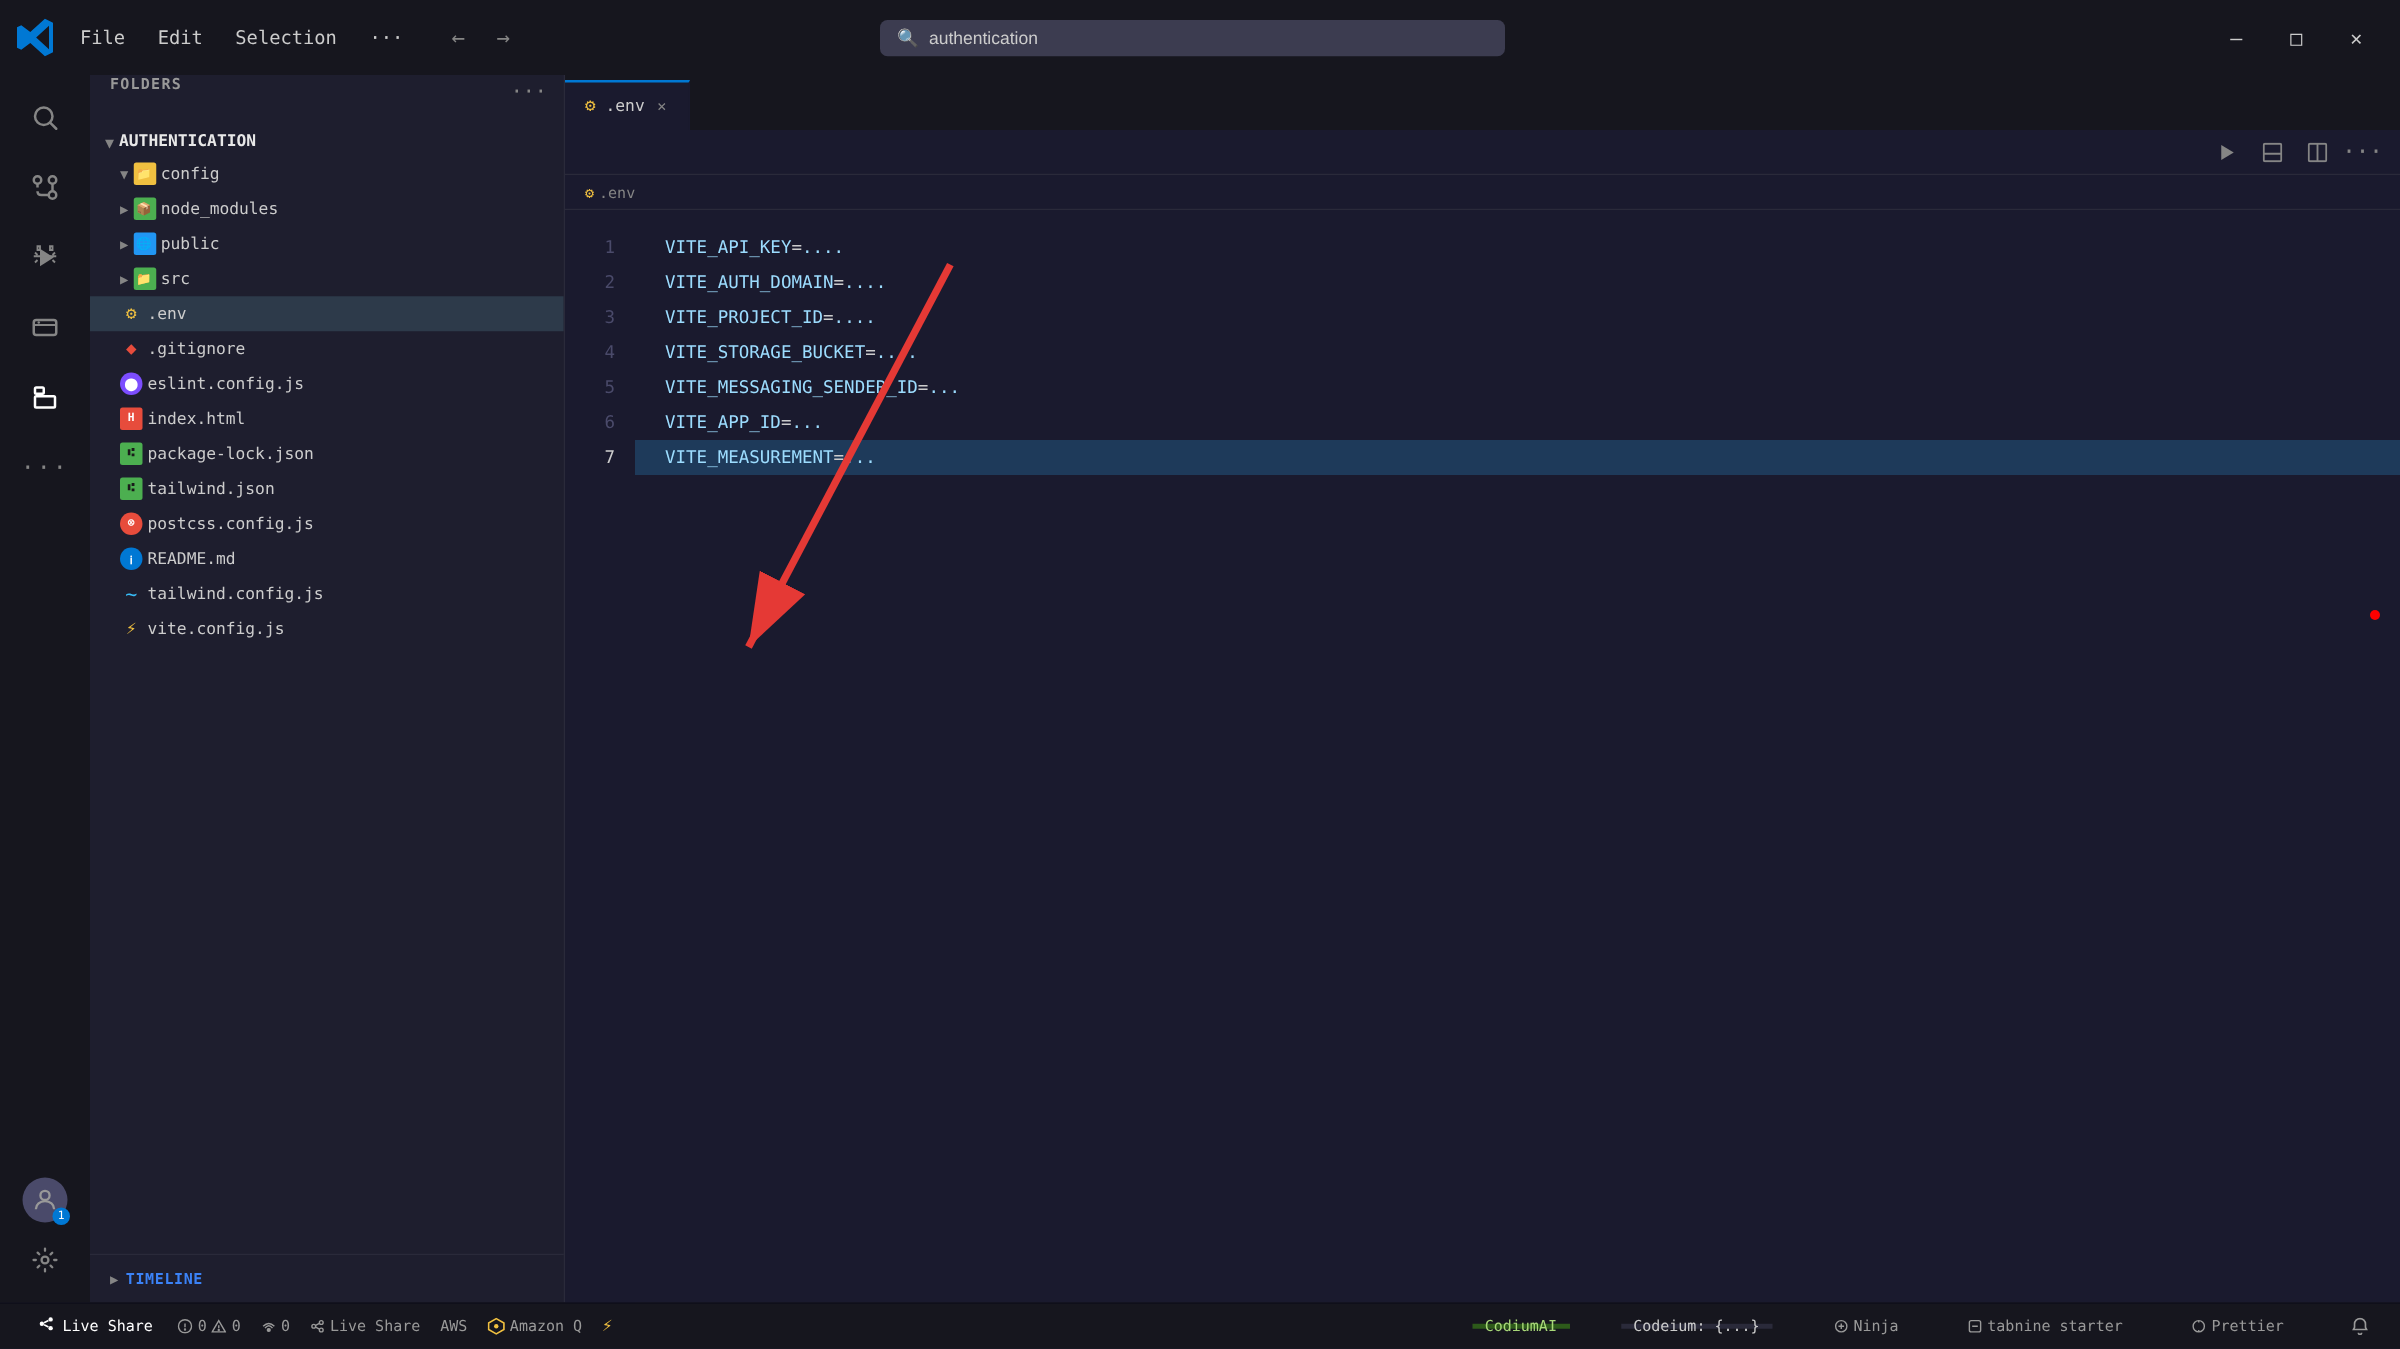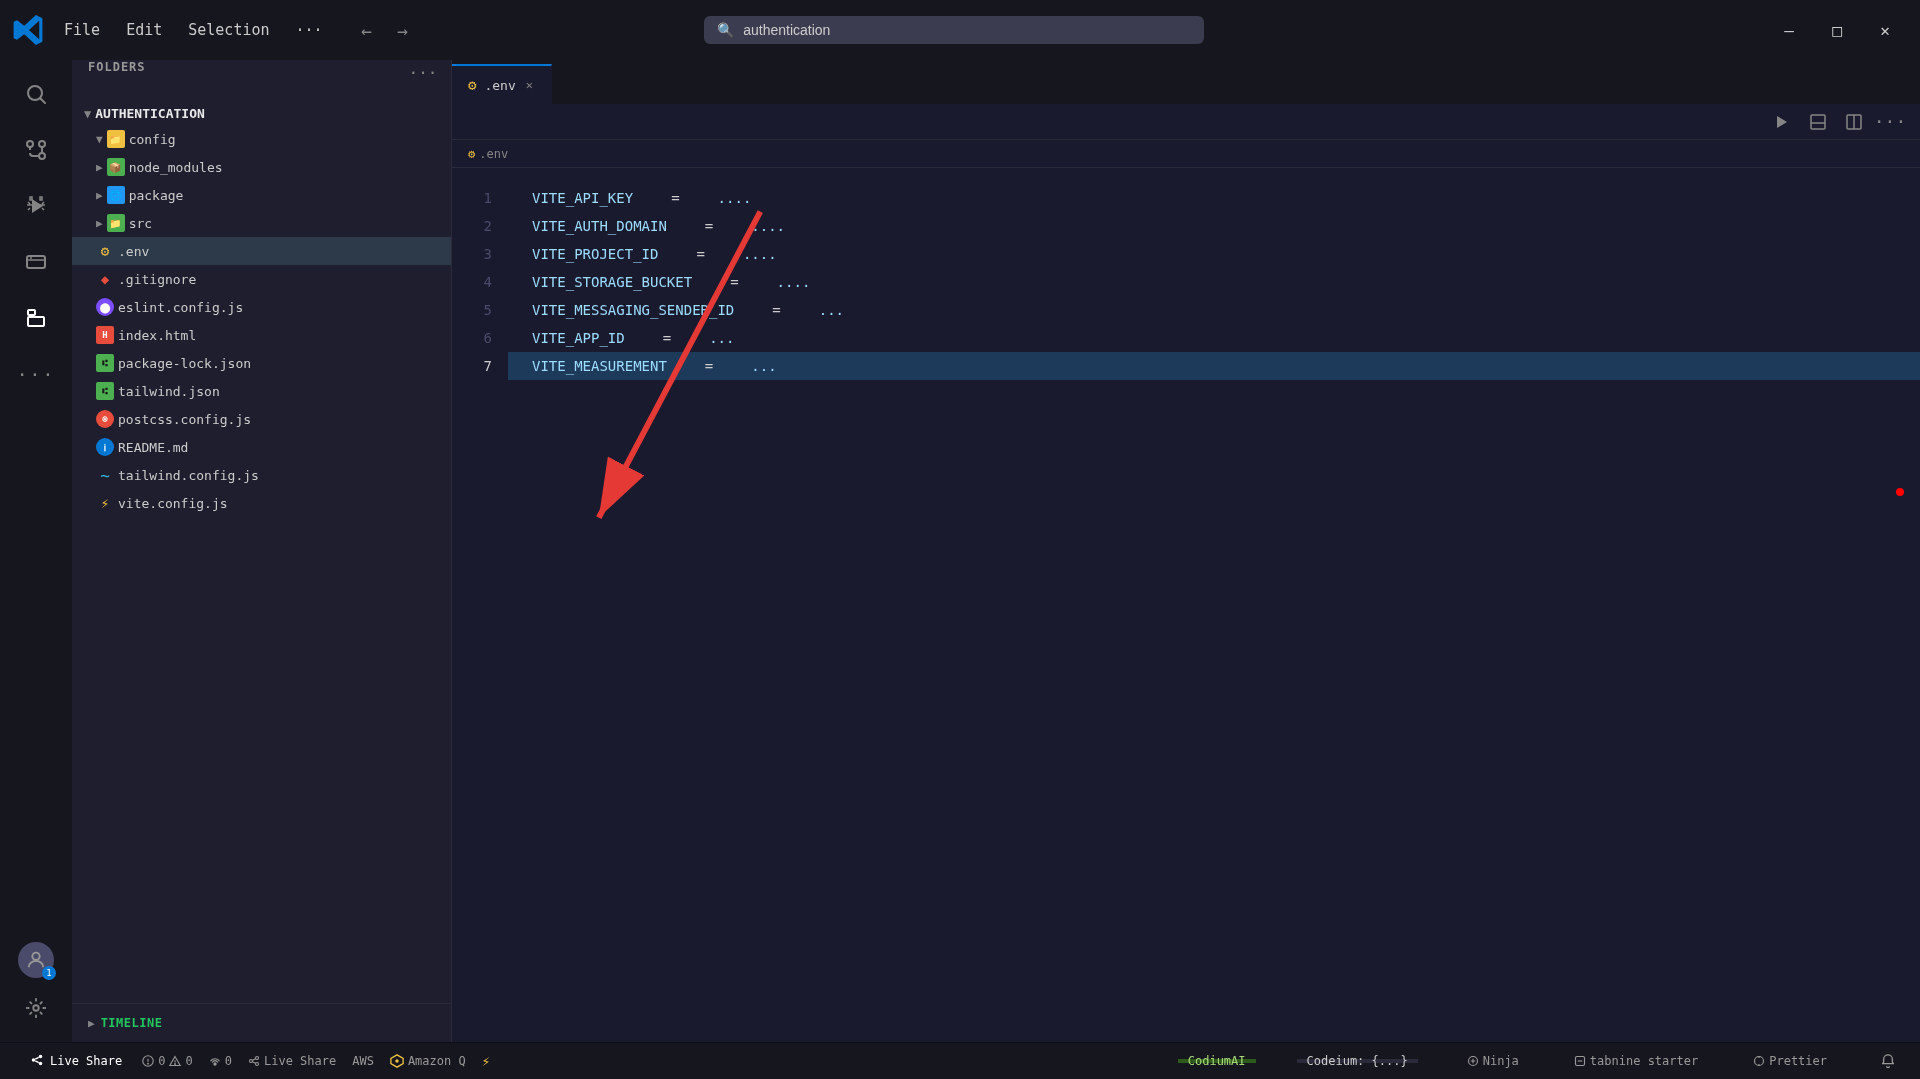--- a/index.html
+++ b/index.html
@@ -240,21 +240,21 @@
       padding: 8px 0;
     }
     .timeline-header {
       display: flex;
       align-items: center;
       padding: 4px 8px 4px 16px;
       cursor: pointer;
       gap: 6px;
     }
     .timeline-label {
-      color: #22c55e;
+      color: #3b82f6;
       font-size: 12px;
       font-weight: 700;
       letter-spacing: 0.5px;
       text-transform: uppercase;
     }
 
     
     .editor-area {
       flex: 1;
       display: flex;
@@ -352,21 +352,20 @@
       padding: 16px 24px;
       overflow: auto;
     }
     .code-line {
       height: 28px;
       display: flex;
       align-items: center;
       font-size: 14px;
       font-family: 'Consolas', monospace;
       white-space: nowrap;
-      gap: 38px;
     }
     .code-line.highlighted {
       background: #1e3a5a;
       margin: 0 -24px;
       padding: 0 24px;
       text-align: right;
     }
     .code-key { color: #9cdcfe; }
     .code-eq { color: #cccccc; }
     .code-val { color: #9cdcfe; }
@@ -585,21 +584,21 @@
 
       <div class="tree-item" style="padding-left: 24px;">
         <span class="chevron" style="color:#858585;font-size:11px;">▶</span>
         <span style="width:18px;height:18px;background:#4caf50;border-radius:2px;display:inline-flex;align-items:center;justify-content:center;font-size:10px;flex-shrink:0;">📦</span>
         <span class="tree-item-label">node_modules</span>
       </div>
 
       <div class="tree-item" style="padding-left: 24px;">
         <span class="chevron" style="color:#858585;font-size:11px;">▶</span>
         <span style="width:18px;height:18px;background:#2196f3;border-radius:2px;display:inline-flex;align-items:center;justify-content:center;font-size:10px;flex-shrink:0;">🌐</span>
-        <span class="tree-item-label">package</span>
+        <span class="tree-item-label">public</span>
       </div>
 
       <div class="tree-item" style="padding-left: 24px;">
         <span class="chevron" style="color:#858585;font-size:11px;">▶</span>
         <span style="width:18px;height:18px;background:#4caf50;border-radius:2px;display:inline-flex;align-items:center;justify-content:center;font-size:10px;flex-shrink:0;">📁</span>
         <span class="tree-item-label">src</span>
       </div>
 
       <div class="tree-item active" style="padding-left: 24px;">
         <span style="width:18px;height:18px;display:inline-flex;align-items:center;justify-content:center;font-size:14px;color:#f0c040;flex-shrink:0;">⚙</span>

